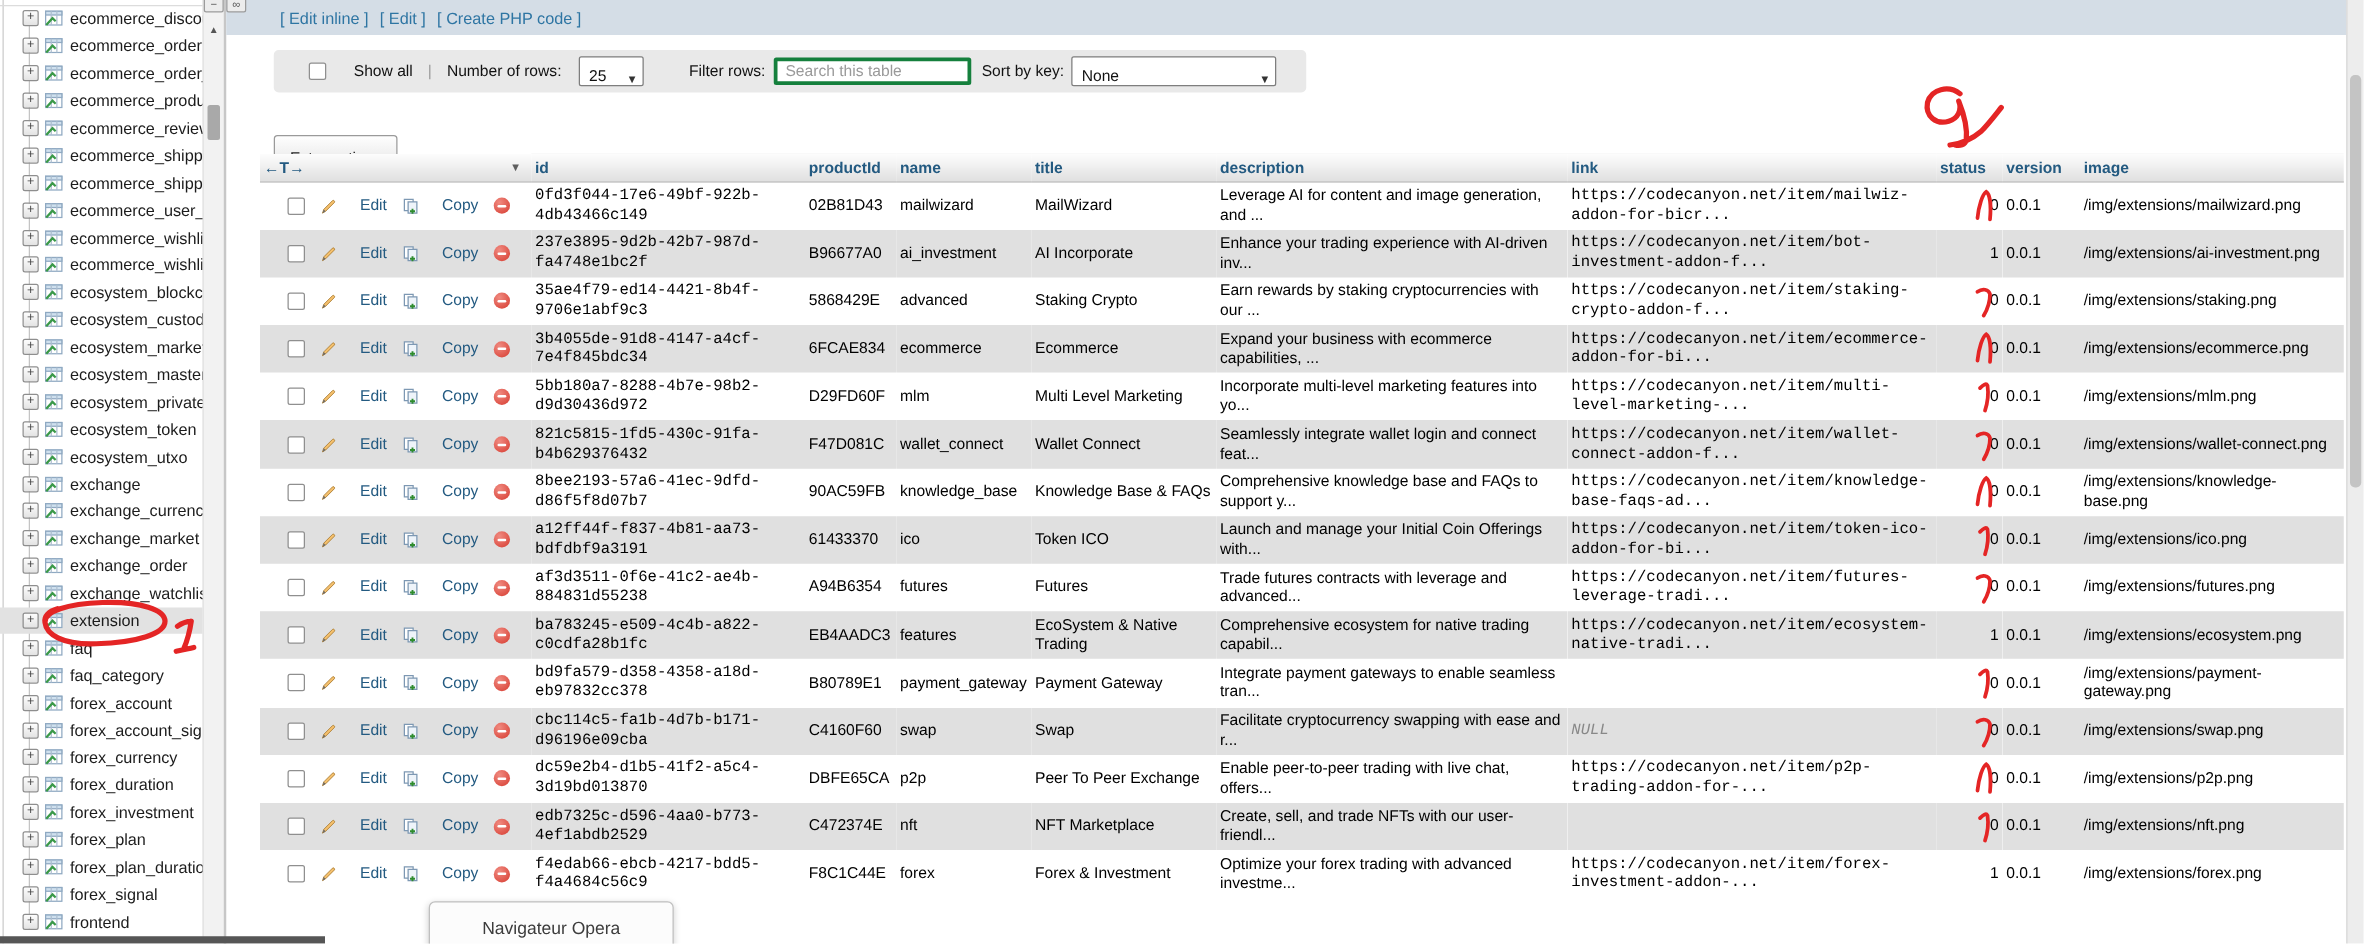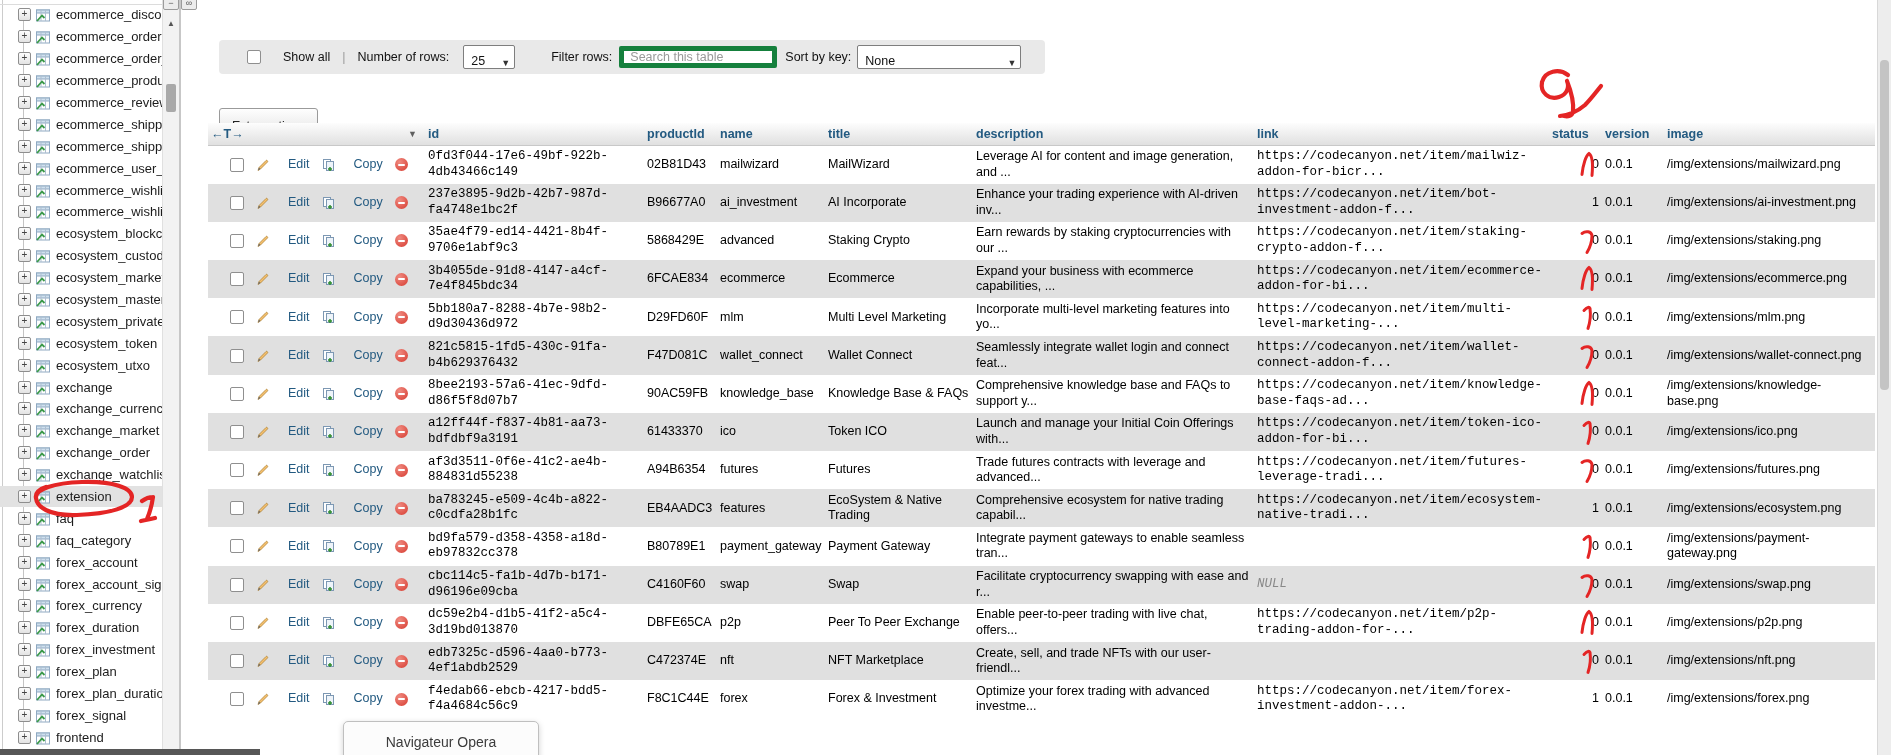--- a/index.html
+++ b/index.html
@@ -37,21 +37,21 @@
   .cb{display:inline-block;width:12px;height:12px;border:1px solid #8f8f8f;border-radius:2px;background:#fff;}
   .toolbar .cb{margin-left:28px;}
   .tb-lbl{margin-left:22px;}
   .tb-sep{margin-left:12px;color:#9c9c9c;}
   .tb-lbl2{margin-left:12px;}
   .select{height:24px;border:1px solid #7e7e7e;border-radius:2px;background:#fff;display:flex;align-items:flex-end;
     justify-content:space-between;padding:0 4px 0 7px;box-sizing:border-box;cursor:pointer;}
   .select .car{font-size:9px;color:#333;margin-left:6px;}
   .sel-rows{margin-left:14px;width:52px;}
   .tb-filter{margin-left:36px;}
-  .filter-input{margin-left:7px;width:158px;height:22px;border:5px solid #15803d;border-radius:2px;box-sizing:border-box;
+  .filter-input{margin-left:7px;width:158px;height:22px;border:3px solid #15803d;border-radius:2px;box-sizing:border-box;
     padding:0 6px;font-size:12.5px;font-family:"Liberation Sans",sans-serif;color:#222;}
   .filter-input::placeholder{color:#9a9a9a;}
   .tb-sort{margin-left:8px;}
   .sel-sort{margin-left:6px;width:164px;}
 
   .extra-btn{position:absolute;left:219px;top:88px;height:36px;padding:0 12px;font-size:12.5px;
     font-family:"Liberation Sans",sans-serif;color:#222;background:linear-gradient(#fefefe,#dcdcdc);
     border:1px solid #9a9a9a;border-radius:3px;cursor:pointer;margin-top:20px;}
 
   
@@ -473,20 +473,25 @@
           <span class="s-lbl">frontend</span>
         </li>
       </ul>
   </aside>
   <div class="side-scroll">
     <div class="up">▲</div>
     <div class="thumb"></div>
   </div>
   <div class="divider"></div>
 
+  <div class="inline-strip">
+    <span class="strip-link">[ Edit inline ]</span>
+    <span class="strip-link">[ Edit ]</span>
+    <span class="strip-link">[ Create PHP code ]</span>
+  </div>
 
   <div class="toolbar">
     <span class="cb"></span>
     <span class="tb-lbl">Show all</span>
     <span class="tb-sep">|</span>
     <span class="tb-lbl2">Number of rows:</span>
     <span class="select sel-rows">
       <span>25</span>
       <span class="car">▼</span>
     </span>

